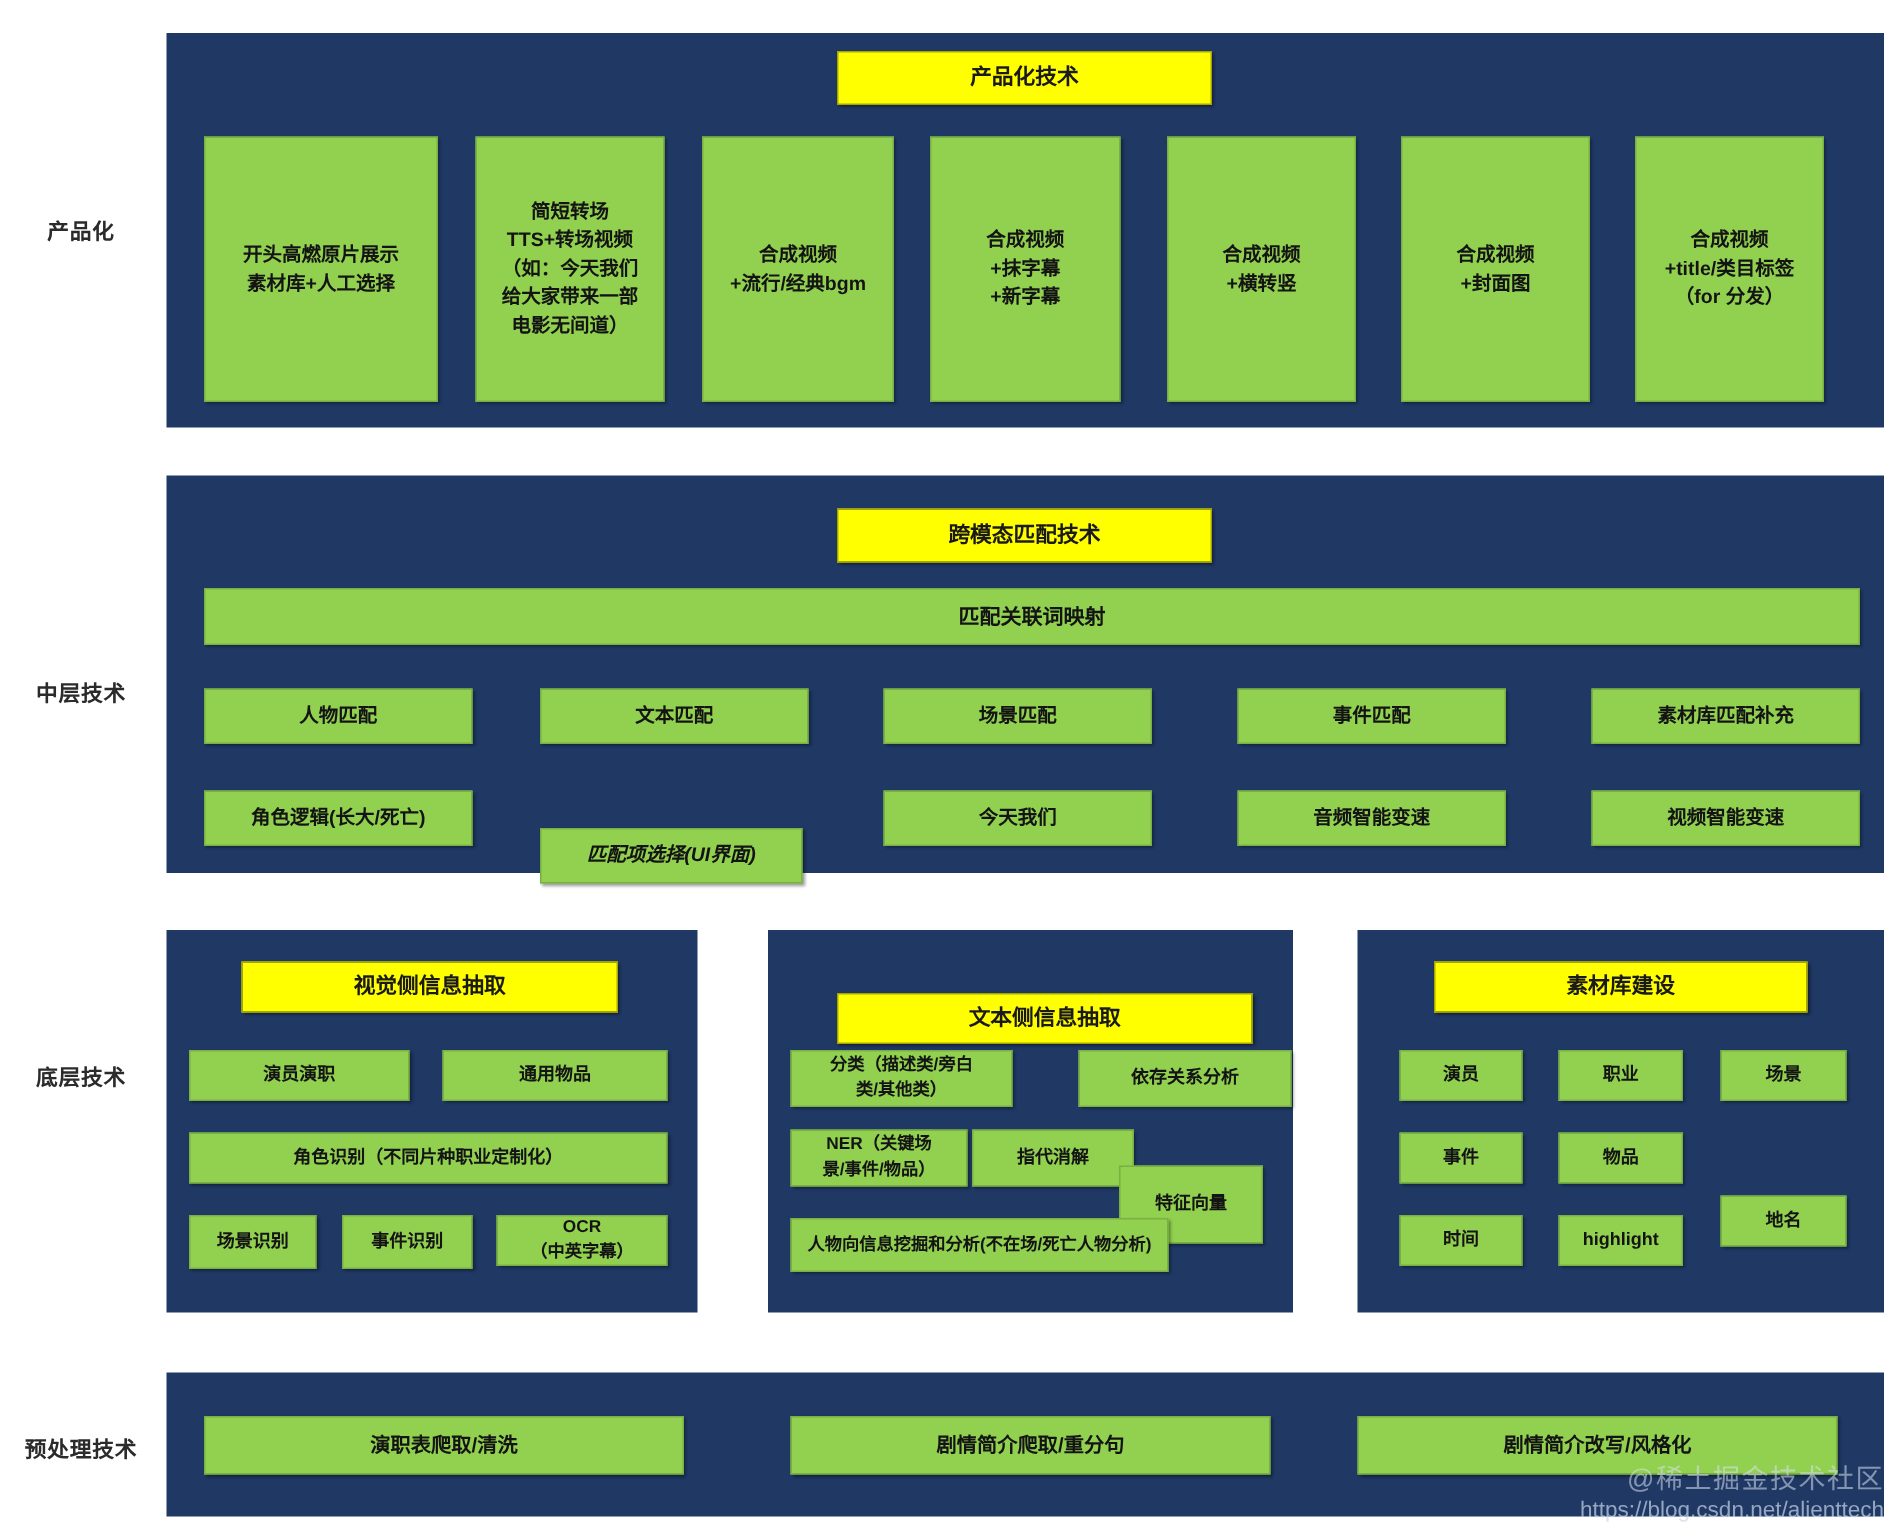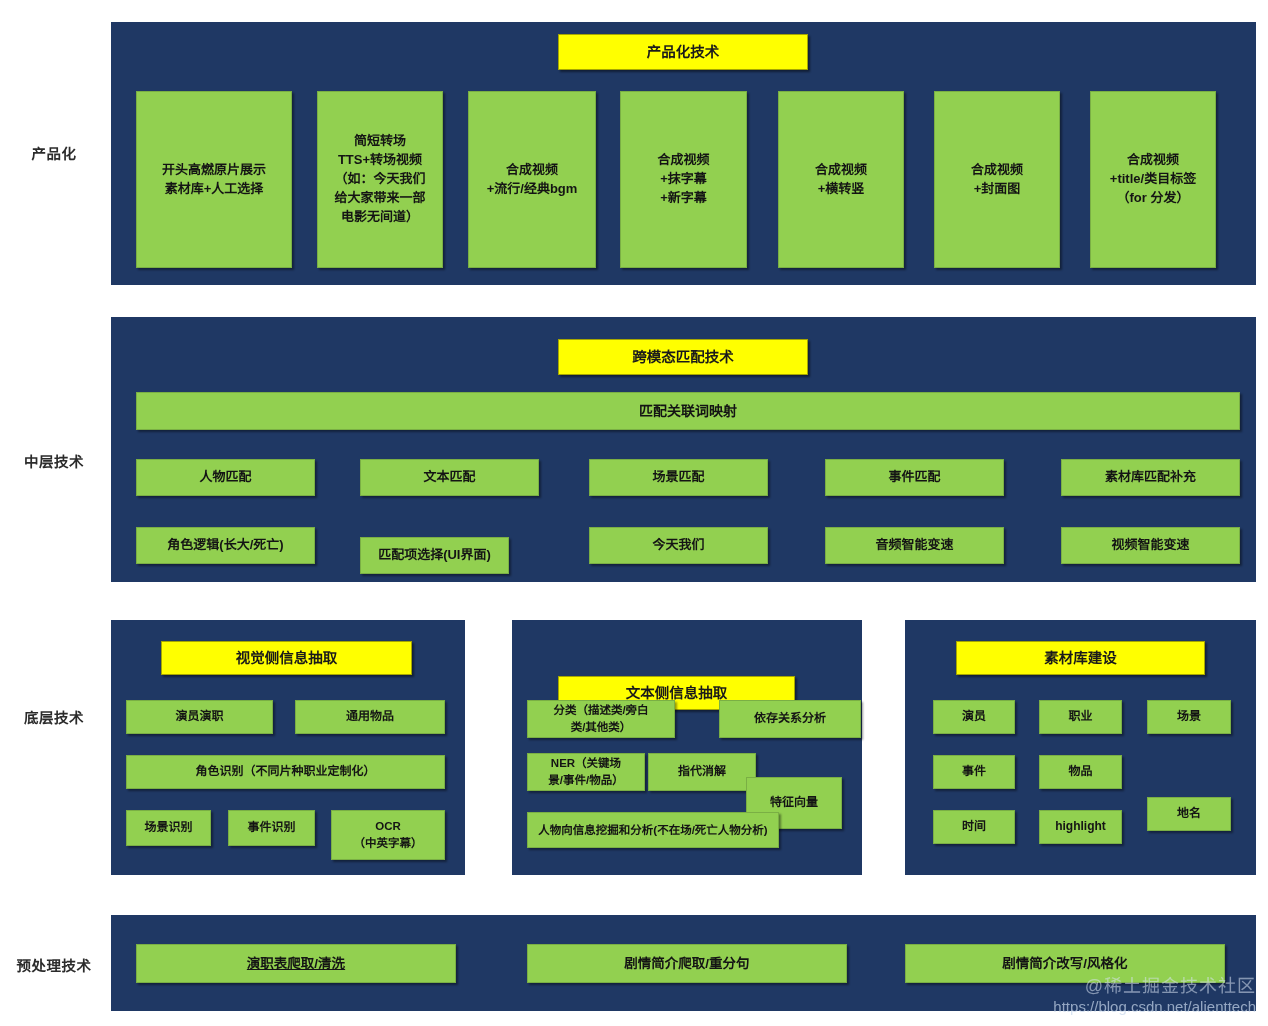--- a/index.html
+++ b/index.html
@@ -141,40 +141,40 @@
 
   <div class="box-green" style="left:136px; top:392px; width:1104px; height:38px; font-size:14px;">匹配关联词映射</div>
 
   <div class="box-green" style="left:136px; top:459px; width:179px; height:37px;">人物匹配</div>
   <div class="box-green" style="left:589px; top:459px; width:179px; height:37px;">场景匹配</div>
   <div class="box-green" style="left:360px; top:459px; width:179px; height:37px;">文本匹配</div>
   <div class="box-green" style="left:825px; top:459px; width:179px; height:37px;">事件匹配</div>
   <div class="box-green" style="left:1061px; top:459px; width:179px; height:37px;">素材库匹配补充</div>
 
   <div class="box-green" style="left:136px; top:527px; width:179px; height:37px;">角色逻辑(长大/死亡)</div>
-  <div class="box-green" style="left:360px; top:537px; width:149px; height:37px;">匹配项选择(UI界面)</div>
+  <div class="box-green" style="left:360px; top:552px; width:175px; height:37px;font-style:italic;">匹配项选择(UI界面)</div>
   <div class="box-green" style="left:589px; top:527px; width:179px; height:37px;">今天我们</div>
   <div class="box-green" style="left:825px; top:527px; width:179px; height:37px;">音频智能变速</div>
   <div class="box-green" style="left:1061px; top:527px; width:179px; height:37px;">视频智能变速</div>
 
   <div class="panel" style="left:111px; top:620px; width:354px; height:255px;"></div>
   <div class="chip-yellow" style="left:161px; top:641px; width:251px; height:34px;">视觉侧信息抽取</div>
 
   <div class="box-green small" style="left:126px; top:700px; width:147px; height:34px;">演员演职</div>
   <div class="box-green small" style="left:295px; top:700px; width:150px; height:34px;">通用物品</div>
 
   <div class="box-green small" style="left:126px; top:755px; width:319px; height:34px;">角色识别（不同片种职业定制化）</div>
 
   <div class="box-green small" style="left:126px; top:810px; width:85px; height:36px;">场景识别</div>
   <div class="box-green small" style="left:228px; top:810px; width:87px; height:36px;">事件识别</div>
-  <div class="box-green tiny" style="left:331px; top:810px; width:114px; height:50px;">OCR
+  <div class="box-green tiny" style="left:331px; top:810px; width:114px; height:34px;">OCR
 （中英字幕）</div>
 
   <div class="panel" style="left:512px; top:620px; width:350px; height:255px;"></div>
-  <div class="chip-yellow" style="left:558px; top:676px; width:237px; height:34px;">文本侧信息抽取</div>
+  <div class="chip-yellow" style="left:558px; top:662px; width:277px; height:34px;">文本侧信息抽取</div>
 
   <div class="box-green tiny" style="left:527px; top:700px; width:148px; height:38px;">分类（描述类/旁白
 类/其他类）</div>
   <div class="box-green small" style="left:719px; top:700px; width:142px; height:38px;">依存关系分析</div>
 
   <div class="box-green tiny" style="left:527px; top:753px; width:118px; height:38px;">NER（关键场
 景/事件/物品）</div>
   <div class="box-green small" style="left:648px; top:753px; width:108px; height:38px;">指代消解</div>
   <div class="box-green small" style="left:746px; top:777px; width:96px; height:52px;">特征向量</div>
 
@@ -189,21 +189,21 @@
 
   <div class="box-green small" style="left:933px; top:755px; width:82px; height:34px;">事件</div>
   <div class="box-green small" style="left:1039px; top:755px; width:83px; height:34px;text-align:center;">物品</div>
   <div class="box-green small" style="left:1147px; top:755px; width:84px; height:34px;margin-top:42px;">地名</div>
 
   <div class="box-green small" style="left:933px; top:810px; width:82px; height:34px;">时间</div>
   <div class="box-green small" style="left:1039px; top:810px; width:83px; height:34px;">highlight</div>
 
   <div class="panel" style="left:111px; top:915px; width:1145px; height:96px;"></div>
 
-  <div class="box-green" style="left:136px; top:944px; width:320px; height:39px; font-size:13.5px;text-decoration:underline;">演职表爬取/清洗</div>
+  <div class="box-green" style="left:136px; top:944px; width:320px; height:39px; font-size:13.5px;">演职表爬取/清洗</div>
   <div class="box-green" style="left:527px; top:944px; width:320px; height:39px; font-size:13.5px;">剧情简介爬取/重分句</div>
   <div class="box-green" style="left:905px; top:944px; width:320px; height:39px; font-size:13.5px;">剧情简介改写/风格化</div>
 
   <div class="watermark" style="right:12px; bottom:10px;">
     <span class="wm-handle">@稀土掘金技术社区</span>
     <span class="wm-url">https://blog.csdn.net/alienttech</span>
   </div>
 
 </div>
 

